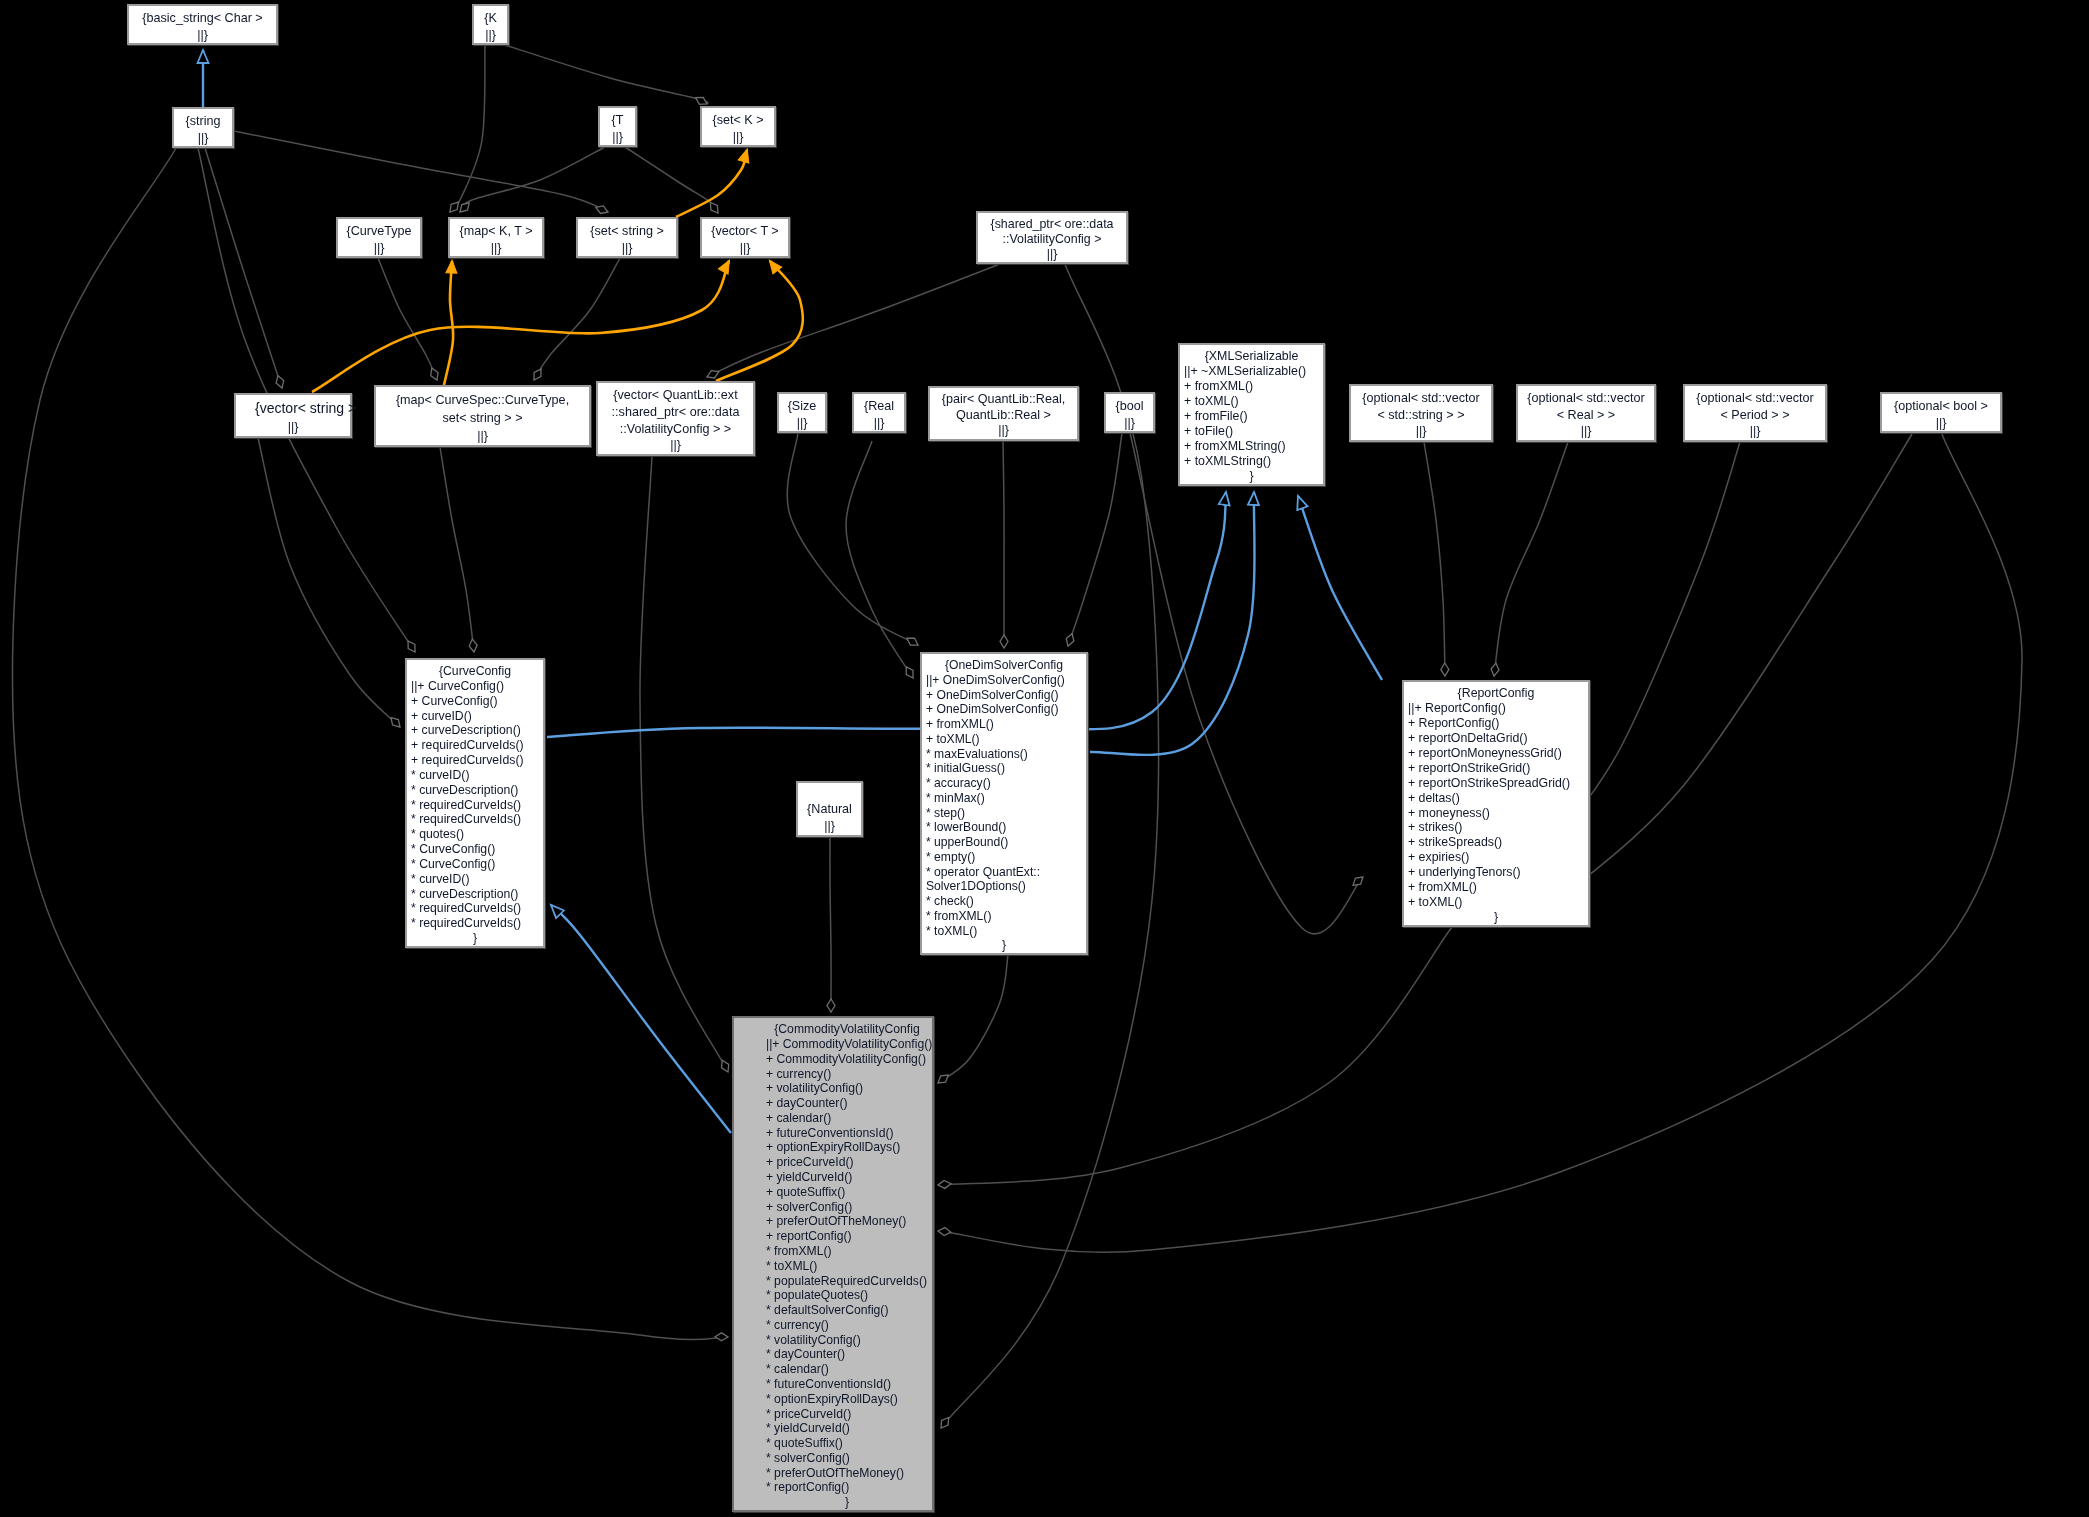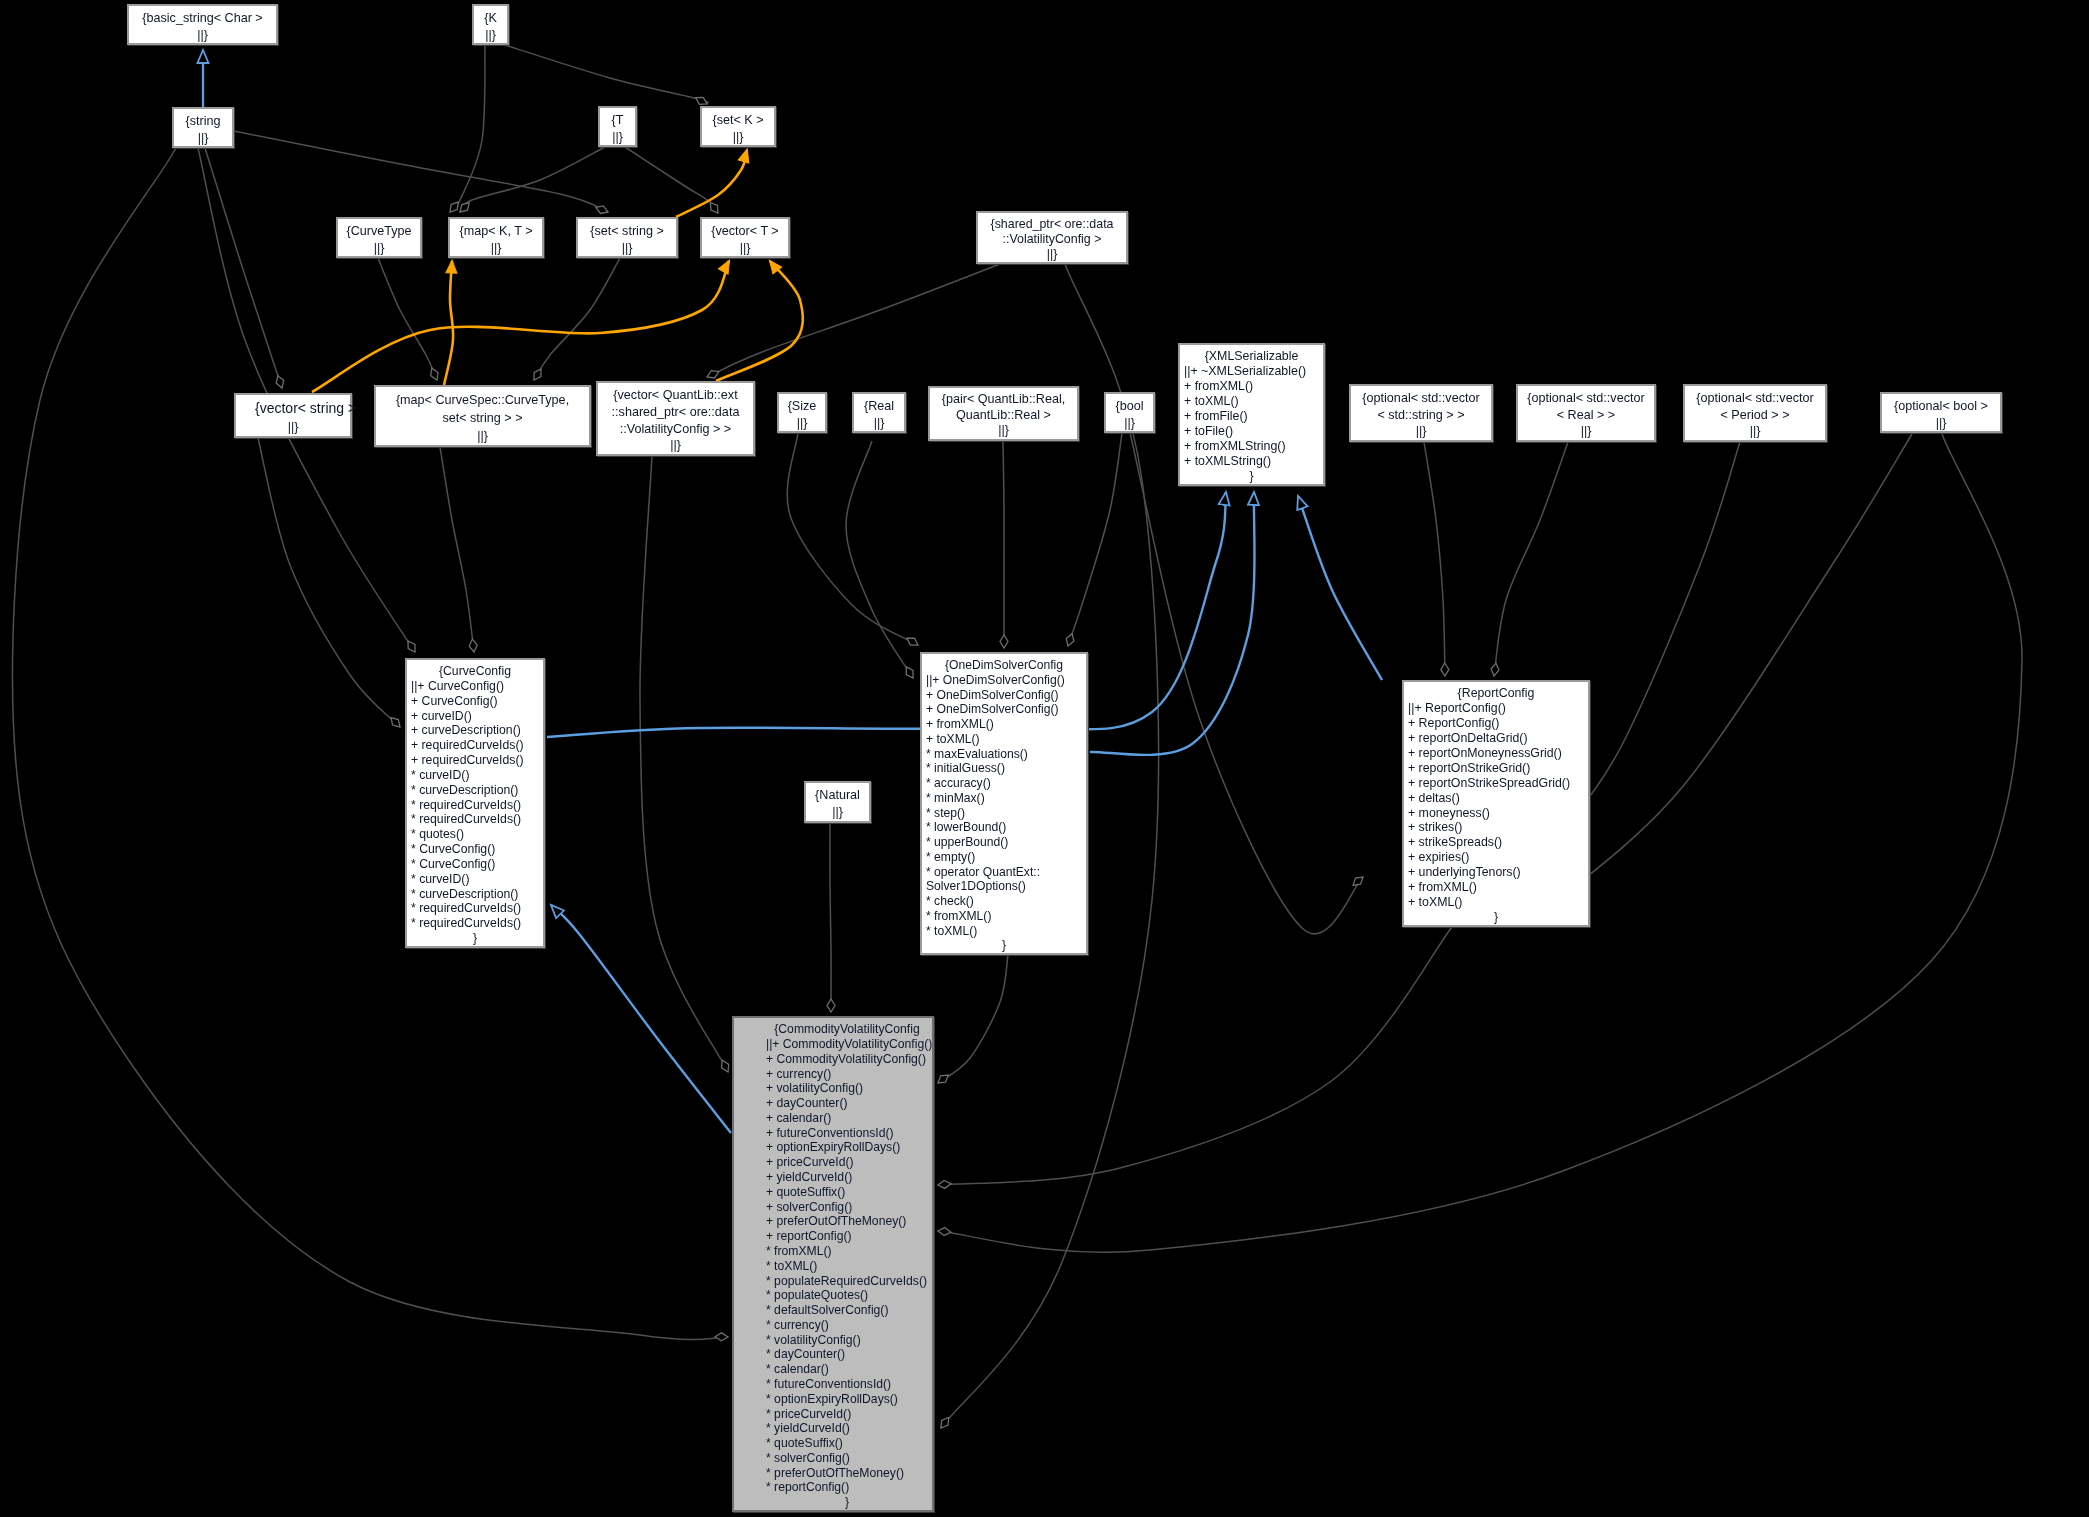--- a/index.html
+++ b/index.html
@@ -227,21 +227,21 @@
         <div class="line" style="line-height: 14.9375px; font-size: 12.3375px;">+ deltas()</div>
         <div class="line" style="line-height: 14.9375px; font-size: 12.3375px;">+ moneyness()</div>
         <div class="line" style="line-height: 14.9375px; font-size: 12.3375px;">+ strikes()</div>
         <div class="line" style="line-height: 14.9375px; font-size: 12.3375px;">+ strikeSpreads()</div>
         <div class="line" style="line-height: 14.9375px; font-size: 12.3375px;">+ expiries()</div>
         <div class="line" style="line-height: 14.9375px; font-size: 12.3375px;">+ underlyingTenors()</div>
         <div class="line" style="line-height: 14.9375px; font-size: 12.3375px;">+ fromXML()</div>
         <div class="line" style="line-height: 14.9375px; font-size: 12.3375px;">+ toXML()</div>
         <div class="line center" style="line-height: 14.9375px; font-size: 12.3375px;">}</div>
       </div>
-      <div class="node" style="left: 796px; top: 781px; width: 67px; height: 42px; margin-left: 8px;">
+      <div class="node" style="left: 796px; top: 781px; width: 67px; height: 56px;">
         <div class="line center" style="line-height: 17px; font-size: 12.6px;">{Natural</div>
         <div class="line center" style="line-height: 17px; font-size: 12.6px;">||}</div>
       </div>
       <div class="node highlight" style="left: 732px; top: 1016px; width: 202px; height: 496px; background: rgb(189, 189, 189); border-color: rgb(112, 112, 112); padding-left: 28px;">
         <div class="line center" style="line-height: 14.7879px; font-size: 12.1879px;">{CommodityVolatilityConfig</div>
         <div class="line" style="line-height: 14.7879px; font-size: 12.1879px;">||+ CommodityVolatilityConfig()</div>
         <div class="line" style="line-height: 14.7879px; font-size: 12.1879px;">+ CommodityVolatilityConfig()</div>
         <div class="line" style="line-height: 14.7879px; font-size: 12.1879px;">+ currency()</div>
         <div class="line" style="line-height: 14.7879px; font-size: 12.1879px;">+ volatilityConfig()</div>
         <div class="line" style="line-height: 14.7879px; font-size: 12.1879px;">+ dayCounter()</div>

